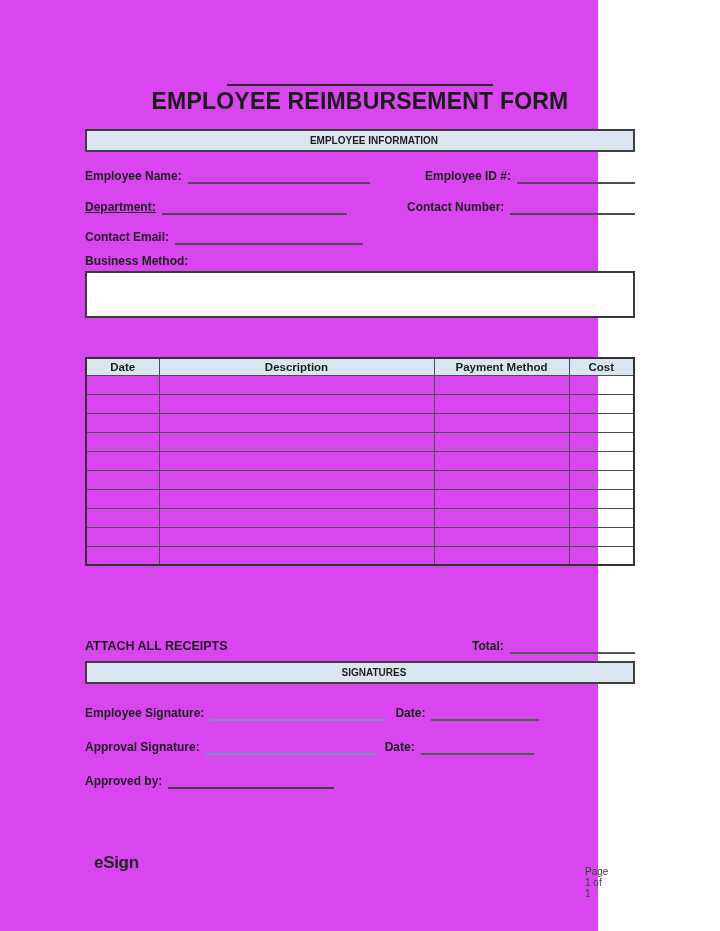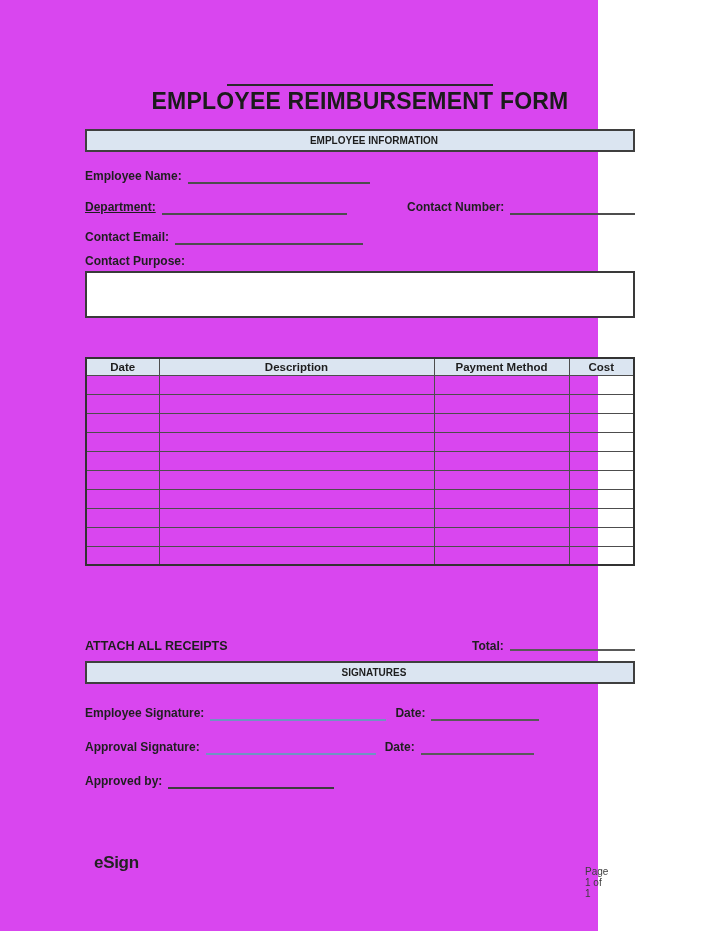--- a/index.html
+++ b/index.html
@@ -62,21 +62,21 @@
     font-size:11.5px; font-weight:bold; height:17px; padding:1px 2px; color:#1d1d1d;
   }
   table.expenses td { height:19px; font-size:11px; padding:0 3px; }
   .c-date { width:73px; } .c-desc { width:275px; } .c-pay { width:135px; } .c-cost { width:65px; }
 
   .receipts-row {
     position:absolute; left:85px; top:611px; width:550px; height:17px;
     display:flex; align-items:flex-end;margin-top:26px;
   }
   .attach-note { font-weight:bold; font-size:12.5px; line-height:15px; }
-  .total-group { margin-left:auto; width:163px; display:flex; }
+  .total-group { margin-left:auto; width:163px; display:flex; align-items:flex-end; }
   .total-line { flex:1; margin-left:6px; height:12px; border-bottom:2px solid var(--date-line,#595959); }
 
   .srow { position:absolute; left:85px; height:17px; display:flex; align-items:flex-end; }
   .sig1 { top:704px; } .sig2 { top:738px; } .sig3 { top:772px; }
   .sline { height:12px; margin-left:6px; border-bottom:2px solid var(--signature-line-blue,#7193c2); }
   .dline { height:12px; margin-left:6px; border-bottom:2px solid var(--date-line,#595959); }
   .aline { height:12px; margin-left:6px; border-bottom:2px solid #3d3d3d; }
   .w176 { width:176px; } .w170 { width:170px; } .w166 { width:166px; }
   .w108 { width:108px; } .w113 { width:113px; }
   .date-lbl { margin-left:9px; }
@@ -100,41 +100,45 @@
 
   <div class="section-bar bar-emp">
     <span>EMPLOYEE INFORMATION</span>
   </div>
 
   <div class="frow row1">
     <div class="field lf1">
       <span class="lbl">Employee Name:</span>
       <span class="fline"></span>
     </div>
+    <div class="field rf1">
+      <span class="lbl">Employee ID #:</span>
+      <span class="fline"></span>
+    </div>
   </div>
 
   <div class="frow row2">
     <div class="field lf2">
       <span class="lbl">Department:</span>
       <span class="fline"></span>
     </div>
     <div class="field rf2">
       <span class="lbl">Contact Number:</span>
       <span class="fline"></span>
     </div>
   </div>
 
   <div class="frow row3">
     <div class="field lf3">
       <span class="lbl">Contact Email:</span>
       <span class="fline"></span>
     </div>
   </div>
 
-  <div class="bp-label lbl">Contact Purpose:</div>
+  <div class="bp-label lbl">Business Method:</div>
   <div class="bp-box"></div>
 
 
   <table class="expenses">
     <thead>
       <tr>
         <th class="c-date">Date</th>
         <th class="c-desc">Description</th>
         <th class="c-pay">Payment Method</th>
         <th class="c-cost">Cost</th>

